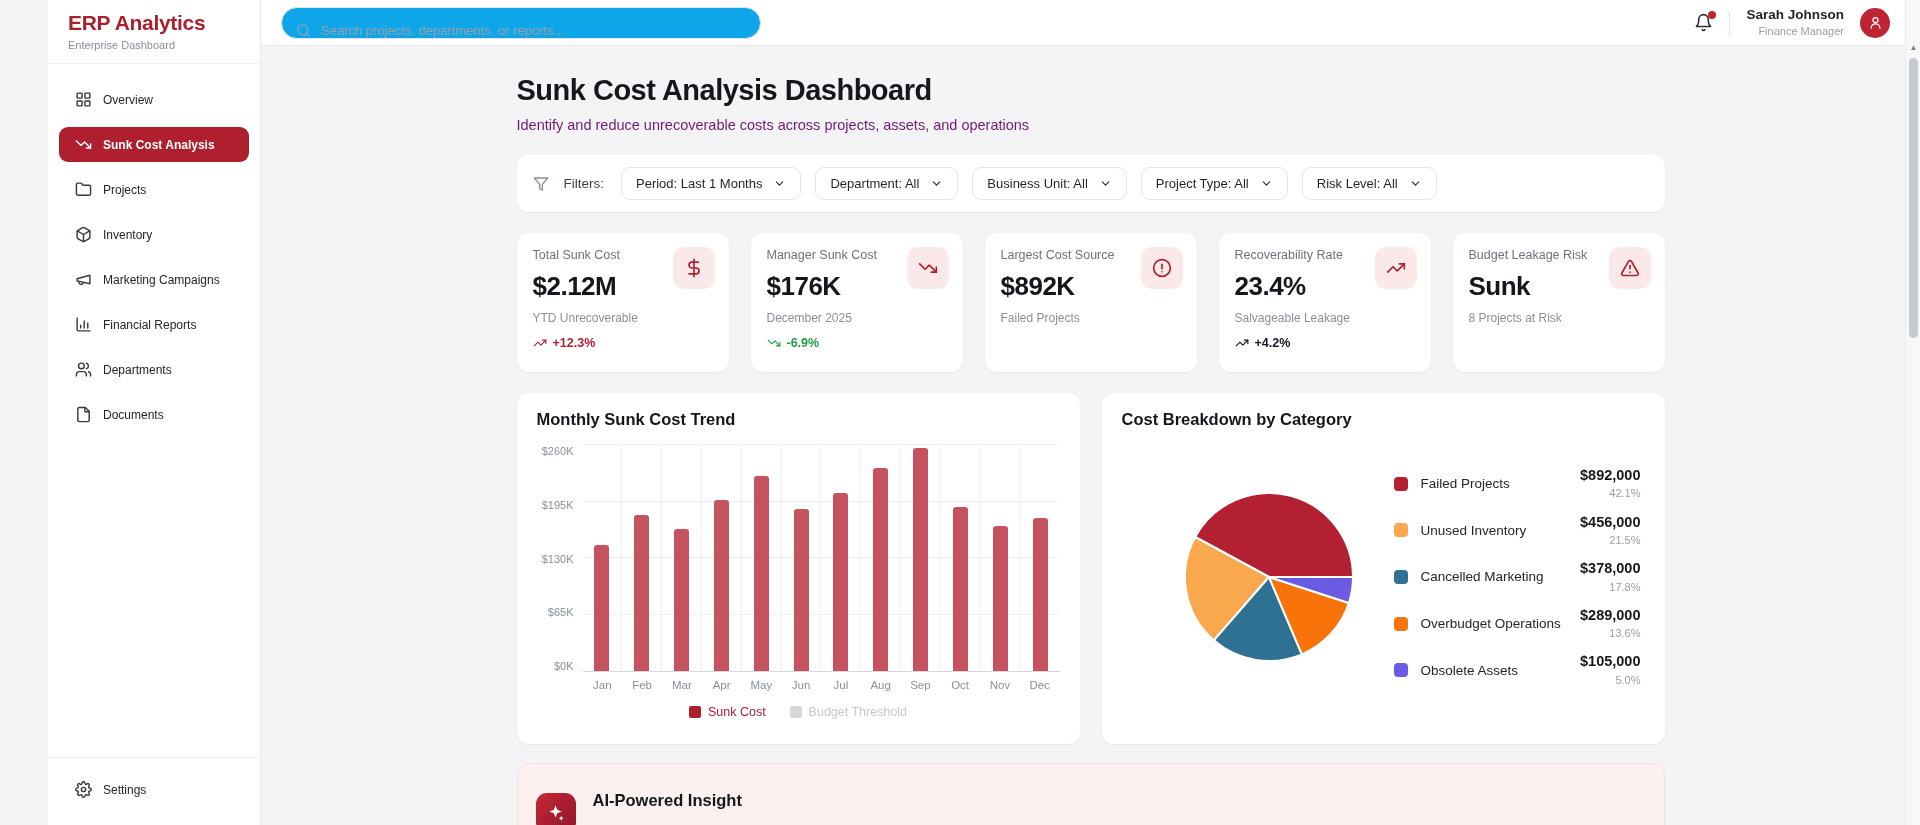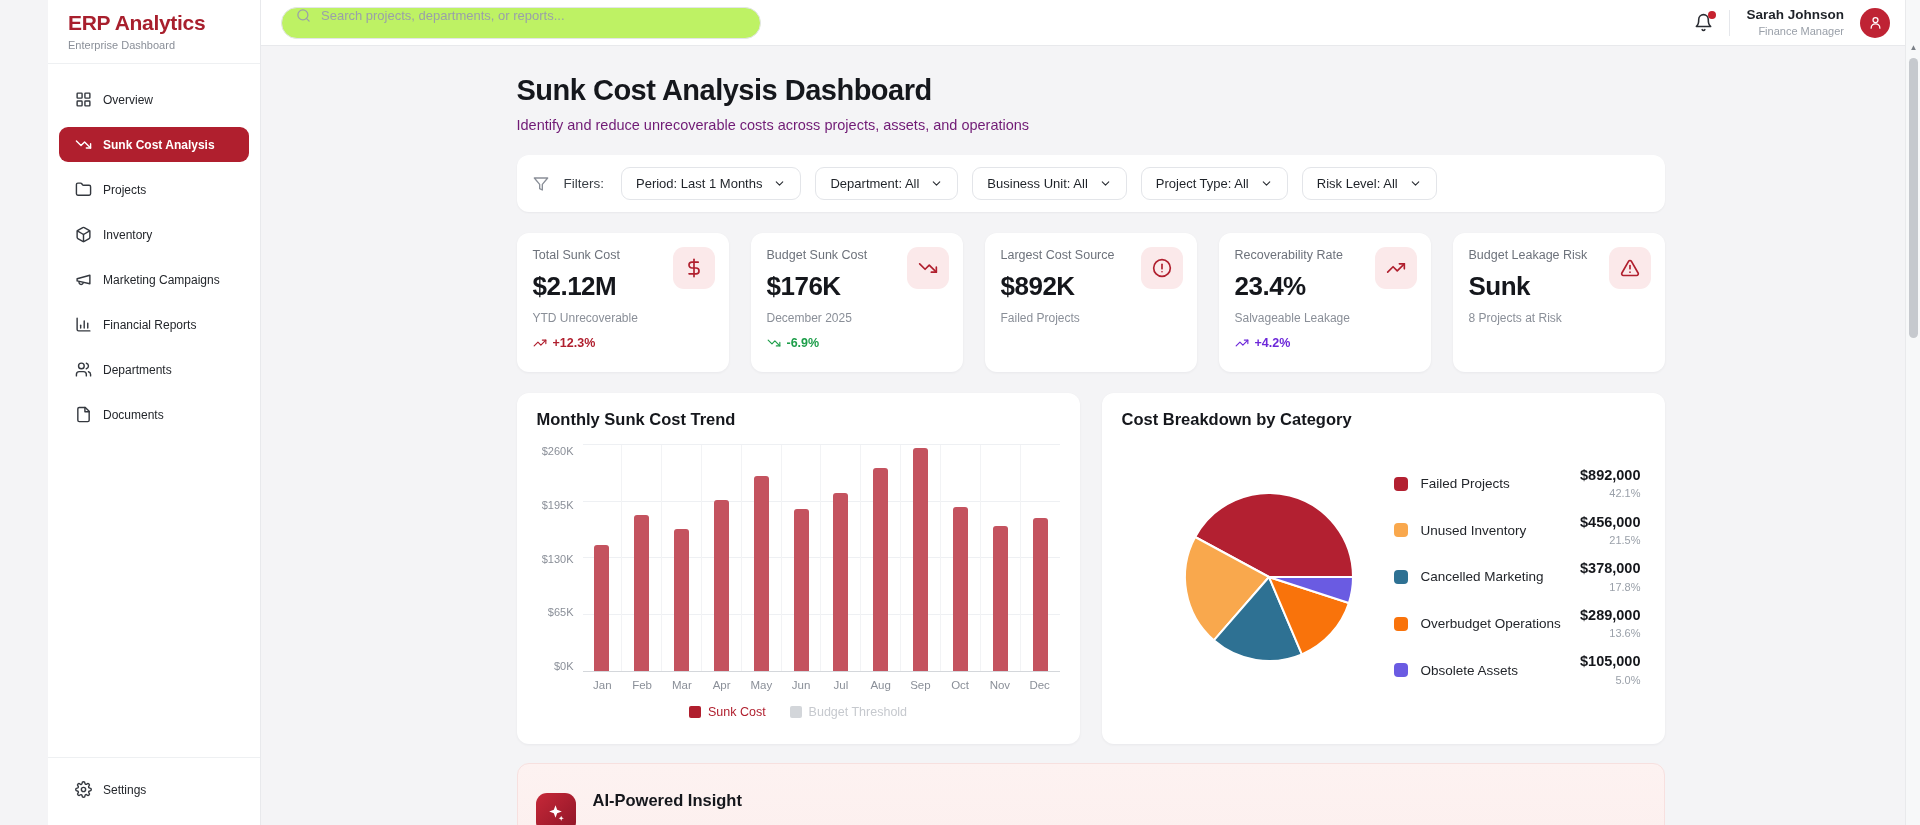--- a/index.html
+++ b/index.html
@@ -17,21 +17,21 @@
   .nav-item { display: flex; align-items: center; gap: 11px; padding: 9px 10px 9px 16px; border-radius: 9px; color: #23262b; font-size: 12px; cursor: pointer; }
   .nav-item .nav-ico { display: flex; }
   .nav-item svg { width: 17px; height: 17px; color: #34383f; }
   .nav-item.active { background: #b01f2e; color: #fff; font-weight: bold; }
   .nav-item.active svg { color: #fff; }
   .side-footer { border-top: 1px solid #eef0f2; padding: 14px 11px 18px; }
 
   
   .main { flex: 1; display: flex; flex-direction: column; min-width: 0; position: relative; }
   .topbar { height: 46px; min-height: 46px; background: #fff; border-bottom: 1px solid #e8e9ec; display: flex; align-items: center; padding: 0 30px 0 20px; }
-  .search-wrap { width: 480px; height: 32px; border: 1px solid #e3e5e9; border-radius: 16px; display: flex; align-items: flex-start; gap: 10px; padding: 0 14px; color: #9aa0a9; background: #bef264; }
+  .search-wrap { width: 480px; height: 32px; border: 1px solid #e3e5e9; border-radius: 16px; display: flex; align-items: flex-end; gap: 10px; padding: 0 14px; color: #9aa0a9; background: #0ea5e9; }
   .search-wrap svg { width: 15px; height: 15px; flex: none; }
   .search-input { border: none; outline: none; flex: 1; font-size: 13px; color: #374151; font-family: "Liberation Sans", sans-serif; background: transparent; }
   .search-input::placeholder { color: #9aa0a9; }
   .top-right { margin-left: auto; display: flex; align-items: center; gap: 16px; }
   .bell-wrap { position: relative; display: flex; cursor: pointer; }
   .bell-wrap svg { width: 19px; height: 19px; color: #2a2d33; }
   .bell-dot { position: absolute; top: -2px; right: -3px; width: 8px; height: 8px; background: #c6222f; border-radius: 50%; }
   .top-divider { width: 1px; height: 26px; background: #e5e7eb; }
   .user-meta { text-align: right; line-height: 1.25; }
   .user-name { font-size: 13.5px; color: #1f2329; font-weight: bold; }
@@ -325,21 +325,21 @@
       <span class="kpi-delta-text">+12.3%</span>
     </div>
   </div>
             <div class="kpi-card">
     <div class="kpi-icon">
                 <svg viewBox="0 0 24 24" fill="none" stroke="currentColor" stroke-width="2" stroke-linecap="round" stroke-linejoin="round">
                   <polyline points="22 17 13.5 8.5 8.5 13.5 2 7"></polyline>
                   <polyline points="16 17 22 17 22 11"></polyline>
                 </svg>
               </div>
-    <div class="kpi-label">Budget Sunk Cost</div>
+    <div class="kpi-label">Manager Sunk Cost</div>
     <div class="kpi-value">$176K</div>
     <div class="kpi-sub">December 2025</div>
     <div class="kpi-delta" style="color: rgb(30, 158, 74);">
       <span class="kpi-delta-ico" style="display:flex">
                   <svg viewBox="0 0 24 24" fill="none" stroke="currentColor" stroke-width="2" stroke-linecap="round" stroke-linejoin="round">
                     <polyline points="22 17 13.5 8.5 8.5 13.5 2 7"></polyline>
                     <polyline points="16 17 22 17 22 11"></polyline>
                   </svg>
                 </span>
       <span class="kpi-delta-text">-6.9%</span>
@@ -361,21 +361,21 @@
             <div class="kpi-card">
     <div class="kpi-icon">
                 <svg viewBox="0 0 24 24" fill="none" stroke="currentColor" stroke-width="2" stroke-linecap="round" stroke-linejoin="round">
                   <polyline points="22 7 13.5 15.5 8.5 10.5 2 17"></polyline>
                   <polyline points="16 7 22 7 22 13"></polyline>
                 </svg>
               </div>
     <div class="kpi-label">Recoverability Rate</div>
     <div class="kpi-value">23.4%</div>
     <div class="kpi-sub">Salvageable Leakage</div>
-    <div class="kpi-delta" style="color: #6d28d9;">
+    <div class="kpi-delta" style="color: #0f172a;">
       <span class="kpi-delta-ico" style="display:flex">
                   <svg viewBox="0 0 24 24" fill="none" stroke="currentColor" stroke-width="2" stroke-linecap="round" stroke-linejoin="round">
                     <polyline points="22 7 13.5 15.5 8.5 10.5 2 17"></polyline>
                     <polyline points="16 7 22 7 22 13"></polyline>
                   </svg>
                 </span>
       <span class="kpi-delta-text">+4.2%</span>
     </div>
   </div>
             <div class="kpi-card">

